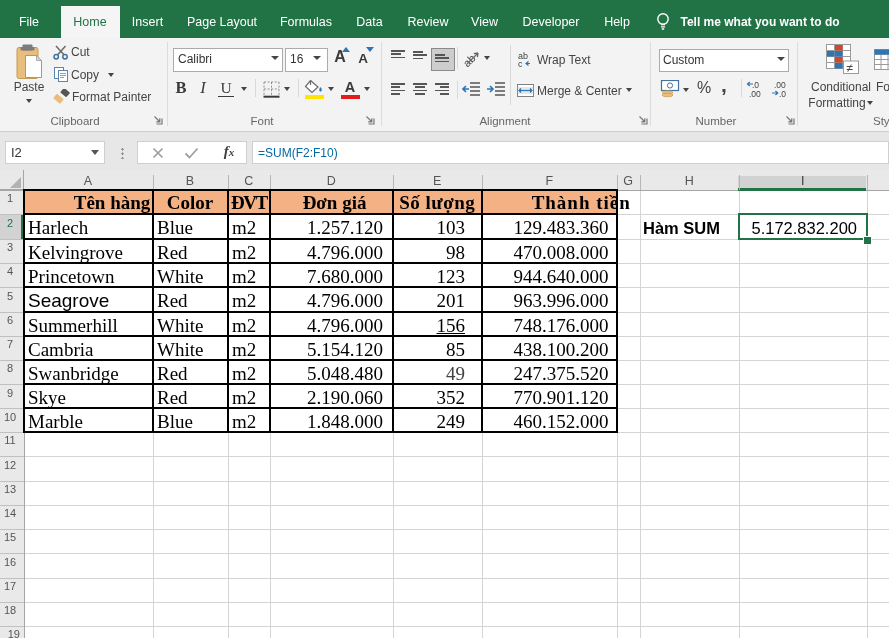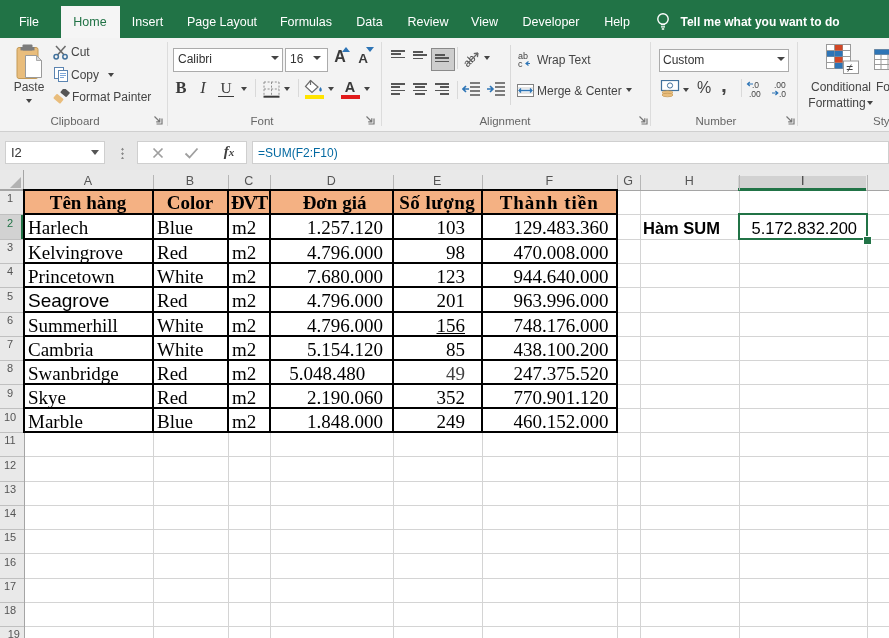--- a/index.html
+++ b/index.html
@@ -333,26 +333,26 @@
 <div style="position:absolute;left:22.5px;top:213.4px;width:595px;height:2px;background:#000;"></div>
 <div style="position:absolute;left:22.5px;top:237.8px;width:595px;height:2px;background:#000;"></div>
 <div style="position:absolute;left:22.5px;top:262px;width:595px;height:2px;background:#000;"></div>
 <div style="position:absolute;left:22.5px;top:286.3px;width:595px;height:2px;background:#000;"></div>
 <div style="position:absolute;left:22.5px;top:310.6px;width:595px;height:2px;background:#000;"></div>
 <div style="position:absolute;left:22.5px;top:334.9px;width:595px;height:2px;background:#000;"></div>
 <div style="position:absolute;left:22.5px;top:359.1px;width:595px;height:2px;background:#000;"></div>
 <div style="position:absolute;left:22.5px;top:383.4px;width:595px;height:2px;background:#000;"></div>
 <div style="position:absolute;left:22.5px;top:407.4px;width:595px;height:2px;background:#000;"></div>
 <div style="position:absolute;left:22.5px;top:431px;width:595px;height:2px;background:#000;"></div>
-<div style="position:absolute;left:24.5px;top:192.4px;width:127.0px;height:22px;color:#000;font-family:'Liberation Serif',serif;font-weight:bold;font-size:19px;text-align:center;line-height:22px;">Tên hàng</div>
+<div style="position:absolute;left:24.5px;top:192.4px;width:127.0px;height:22px;color:#000;font-family:'Liberation Serif',serif;font-weight:bold;font-size:19px;text-align:center;line-height:22px;padding-left:24px;">Tên hàng</div>
 <div style="position:absolute;left:153.5px;top:192.4px;width:73.0px;height:22px;color:#000;font-family:'Liberation Serif',serif;font-weight:bold;font-size:19px;text-align:center;line-height:22px;">Color</div>
 <div style="position:absolute;left:228.5px;top:192.4px;width:40.5px;height:22px;color:#000;font-family:'Liberation Serif',serif;font-weight:bold;font-size:19px;text-align:center;line-height:22px;letter-spacing:-1.5px;">ĐVT</div>
 <div style="position:absolute;left:274.3px;top:192.4px;width:120.5px;height:22px;color:#000;font-family:'Liberation Serif',serif;font-weight:bold;font-size:19px;text-align:center;line-height:22px;">Đơn giá</div>
 <div style="position:absolute;left:393.5px;top:192.4px;width:87.5px;height:22px;color:#000;font-family:'Liberation Serif',serif;font-weight:bold;font-size:19px;text-align:center;line-height:22px;letter-spacing:0.5px;">Số lượng</div>
-<div style="position:absolute;left:483px;top:192.4px;width:132.5px;height:22px;color:#000;font-family:'Liberation Serif',serif;font-weight:bold;font-size:19px;text-align:center;line-height:22px;letter-spacing:1px;">Thành tiền</div>
+<div style="position:absolute;left:483px;top:192.4px;width:132.5px;height:22px;color:#000;font-family:'Liberation Serif',serif;font-weight:bold;font-size:19px;text-align:center;line-height:22px;letter-spacing:1px;padding-left:32px;">Thành tiền</div>
 <div style="position:absolute;left:28.0px;top:216.4px;width:123.0px;height:24.400000000000006px;text-align:left;color:#000;font-family:'Liberation Serif',serif;font-size:19px;line-height:24.400000000000006px;white-space:nowrap;">Harlech</div>
 <div style="position:absolute;left:157.0px;top:216.4px;width:69.0px;height:24.400000000000006px;text-align:left;color:#000;font-family:'Liberation Serif',serif;font-size:19px;line-height:24.400000000000006px;white-space:nowrap;">Blue</div>
 <div style="position:absolute;left:232.0px;top:216.4px;width:36.5px;height:24.400000000000006px;text-align:left;color:#000;font-family:'Liberation Serif',serif;font-size:19px;line-height:24.400000000000006px;white-space:nowrap;">m2</div>
 <div style="position:absolute;left:271.5px;top:216.4px;width:111.5px;height:24.400000000000006px;text-align:right;color:#000;font-family:'Liberation Serif',serif;font-size:19px;line-height:24.400000000000006px;white-space:nowrap;">1.257.120</div>
 <div style="position:absolute;left:394.0px;top:216.4px;width:71.0px;height:24.400000000000006px;text-align:right;color:#000;font-family:'Liberation Serif',serif;font-size:19px;line-height:24.400000000000006px;white-space:nowrap;">103</div>
 <div style="position:absolute;left:483.5px;top:216.4px;width:125.0px;height:24.400000000000006px;text-align:right;color:#000;font-family:'Liberation Serif',serif;font-size:19px;line-height:24.400000000000006px;white-space:nowrap;">129.483.360</div>
 <div style="position:absolute;left:28.0px;top:240.8px;width:123.0px;height:24.19999999999999px;text-align:left;color:#000;font-family:'Liberation Serif',serif;font-size:19px;line-height:24.19999999999999px;white-space:nowrap;">Kelvingrove</div>
 <div style="position:absolute;left:157.0px;top:240.8px;width:69.0px;height:24.19999999999999px;text-align:left;color:#000;font-family:'Liberation Serif',serif;font-size:19px;line-height:24.19999999999999px;white-space:nowrap;">Red</div>
 <div style="position:absolute;left:232.0px;top:240.8px;width:36.5px;height:24.19999999999999px;text-align:left;color:#000;font-family:'Liberation Serif',serif;font-size:19px;line-height:24.19999999999999px;white-space:nowrap;">m2</div>
 <div style="position:absolute;left:271.5px;top:240.8px;width:111.5px;height:24.19999999999999px;text-align:right;color:#000;font-family:'Liberation Serif',serif;font-size:19px;line-height:24.19999999999999px;white-space:nowrap;">4.796.000</div>
@@ -378,21 +378,21 @@
 <div style="position:absolute;left:483.5px;top:313.6px;width:125.0px;height:24.299999999999955px;text-align:right;color:#000;font-family:'Liberation Serif',serif;font-size:19px;line-height:24.299999999999955px;white-space:nowrap;">748.176.000</div>
 <div style="position:absolute;left:28.0px;top:337.9px;width:123.0px;height:24.200000000000045px;text-align:left;color:#000;font-family:'Liberation Serif',serif;font-size:19px;line-height:24.200000000000045px;white-space:nowrap;">Cambria</div>
 <div style="position:absolute;left:157.0px;top:337.9px;width:69.0px;height:24.200000000000045px;text-align:left;color:#000;font-family:'Liberation Serif',serif;font-size:19px;line-height:24.200000000000045px;white-space:nowrap;">White</div>
 <div style="position:absolute;left:232.0px;top:337.9px;width:36.5px;height:24.200000000000045px;text-align:left;color:#000;font-family:'Liberation Serif',serif;font-size:19px;line-height:24.200000000000045px;white-space:nowrap;">m2</div>
 <div style="position:absolute;left:271.5px;top:337.9px;width:111.5px;height:24.200000000000045px;text-align:right;color:#000;font-family:'Liberation Serif',serif;font-size:19px;line-height:24.200000000000045px;white-space:nowrap;">5.154.120</div>
 <div style="position:absolute;left:394.0px;top:337.9px;width:71.0px;height:24.200000000000045px;text-align:right;color:#000;font-family:'Liberation Serif',serif;font-size:19px;line-height:24.200000000000045px;white-space:nowrap;">85</div>
 <div style="position:absolute;left:483.5px;top:337.9px;width:125.0px;height:24.200000000000045px;text-align:right;color:#000;font-family:'Liberation Serif',serif;font-size:19px;line-height:24.200000000000045px;white-space:nowrap;">438.100.200</div>
 <div style="position:absolute;left:28.0px;top:362.1px;width:123.0px;height:24.299999999999955px;text-align:left;color:#000;font-family:'Liberation Serif',serif;font-size:19px;line-height:24.299999999999955px;white-space:nowrap;">Swanbridge</div>
 <div style="position:absolute;left:157.0px;top:362.1px;width:69.0px;height:24.299999999999955px;text-align:left;color:#000;font-family:'Liberation Serif',serif;font-size:19px;line-height:24.299999999999955px;white-space:nowrap;">Red</div>
 <div style="position:absolute;left:232.0px;top:362.1px;width:36.5px;height:24.299999999999955px;text-align:left;color:#000;font-family:'Liberation Serif',serif;font-size:19px;line-height:24.299999999999955px;white-space:nowrap;">m2</div>
-<div style="position:absolute;left:271.5px;top:362.1px;width:111.5px;height:24.299999999999955px;text-align:center;color:#000;font-family:'Liberation Serif',serif;font-size:19px;line-height:24.299999999999955px;white-space:nowrap;">5.048.480</div>
+<div style="position:absolute;left:271.5px;top:362.1px;width:111.5px;height:24.299999999999955px;text-align:right;color:#000;font-family:'Liberation Serif',serif;font-size:19px;line-height:24.299999999999955px;white-space:nowrap;">5.048.480</div>
 <div style="position:absolute;left:394.0px;top:362.1px;width:71.0px;height:24.299999999999955px;text-align:right;color:#404040;font-family:'Liberation Serif',serif;font-size:19px;line-height:24.299999999999955px;white-space:nowrap;">49</div>
 <div style="position:absolute;left:483.5px;top:362.1px;width:125.0px;height:24.299999999999955px;text-align:right;color:#000;font-family:'Liberation Serif',serif;font-size:19px;line-height:24.299999999999955px;white-space:nowrap;">247.375.520</div>
 <div style="position:absolute;left:28.0px;top:386.4px;width:123.0px;height:24.0px;text-align:left;color:#000;font-family:'Liberation Serif',serif;font-size:19px;line-height:24.0px;white-space:nowrap;">Skye</div>
 <div style="position:absolute;left:157.0px;top:386.4px;width:69.0px;height:24.0px;text-align:left;color:#000;font-family:'Liberation Serif',serif;font-size:19px;line-height:24.0px;white-space:nowrap;">Red</div>
 <div style="position:absolute;left:232.0px;top:386.4px;width:36.5px;height:24.0px;text-align:left;color:#000;font-family:'Liberation Serif',serif;font-size:19px;line-height:24.0px;white-space:nowrap;">m2</div>
 <div style="position:absolute;left:271.5px;top:386.4px;width:111.5px;height:24.0px;text-align:right;color:#000;font-family:'Liberation Serif',serif;font-size:19px;line-height:24.0px;white-space:nowrap;">2.190.060</div>
 <div style="position:absolute;left:394.0px;top:386.4px;width:71.0px;height:24.0px;text-align:right;color:#000;font-family:'Liberation Serif',serif;font-size:19px;line-height:24.0px;white-space:nowrap;">352</div>
 <div style="position:absolute;left:483.5px;top:386.4px;width:125.0px;height:24.0px;text-align:right;color:#000;font-family:'Liberation Serif',serif;font-size:19px;line-height:24.0px;white-space:nowrap;">770.901.120</div>
 <div style="position:absolute;left:28.0px;top:410.4px;width:123.0px;height:23.600000000000023px;text-align:left;color:#000;font-family:'Liberation Serif',serif;font-size:19px;line-height:23.600000000000023px;white-space:nowrap;">Marble</div>
 <div style="position:absolute;left:157.0px;top:410.4px;width:69.0px;height:23.600000000000023px;text-align:left;color:#000;font-family:'Liberation Serif',serif;font-size:19px;line-height:23.600000000000023px;white-space:nowrap;">Blue</div>

